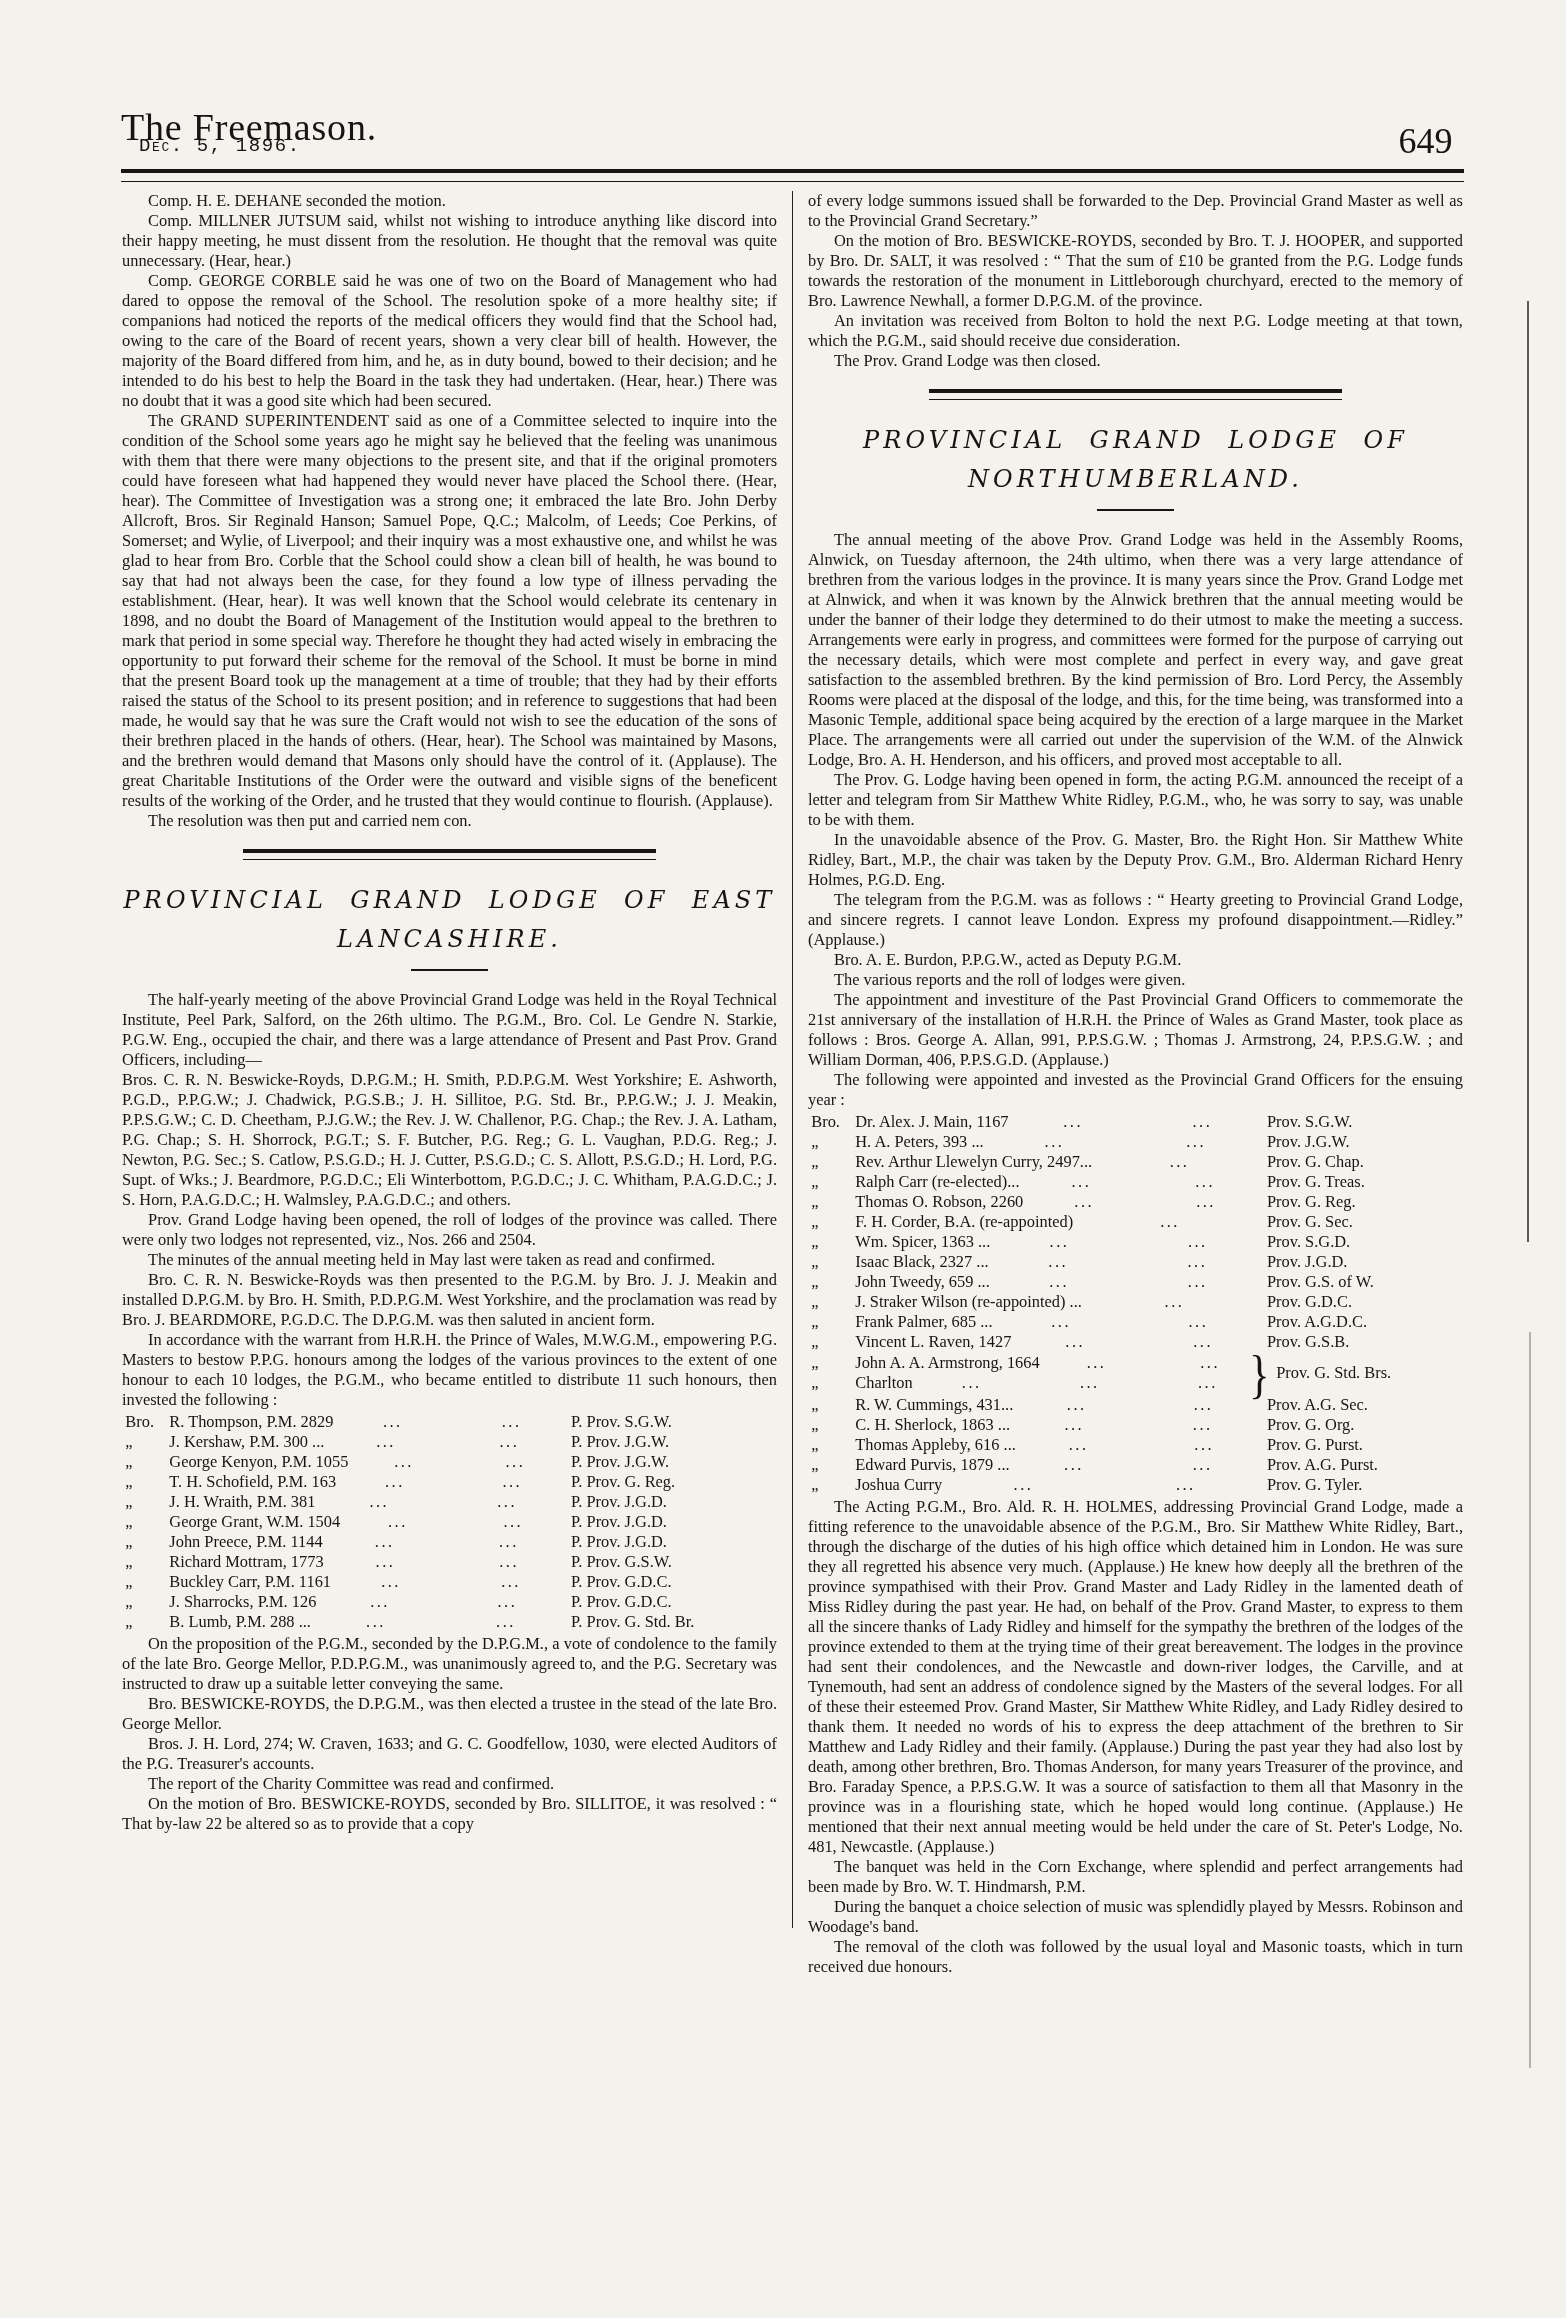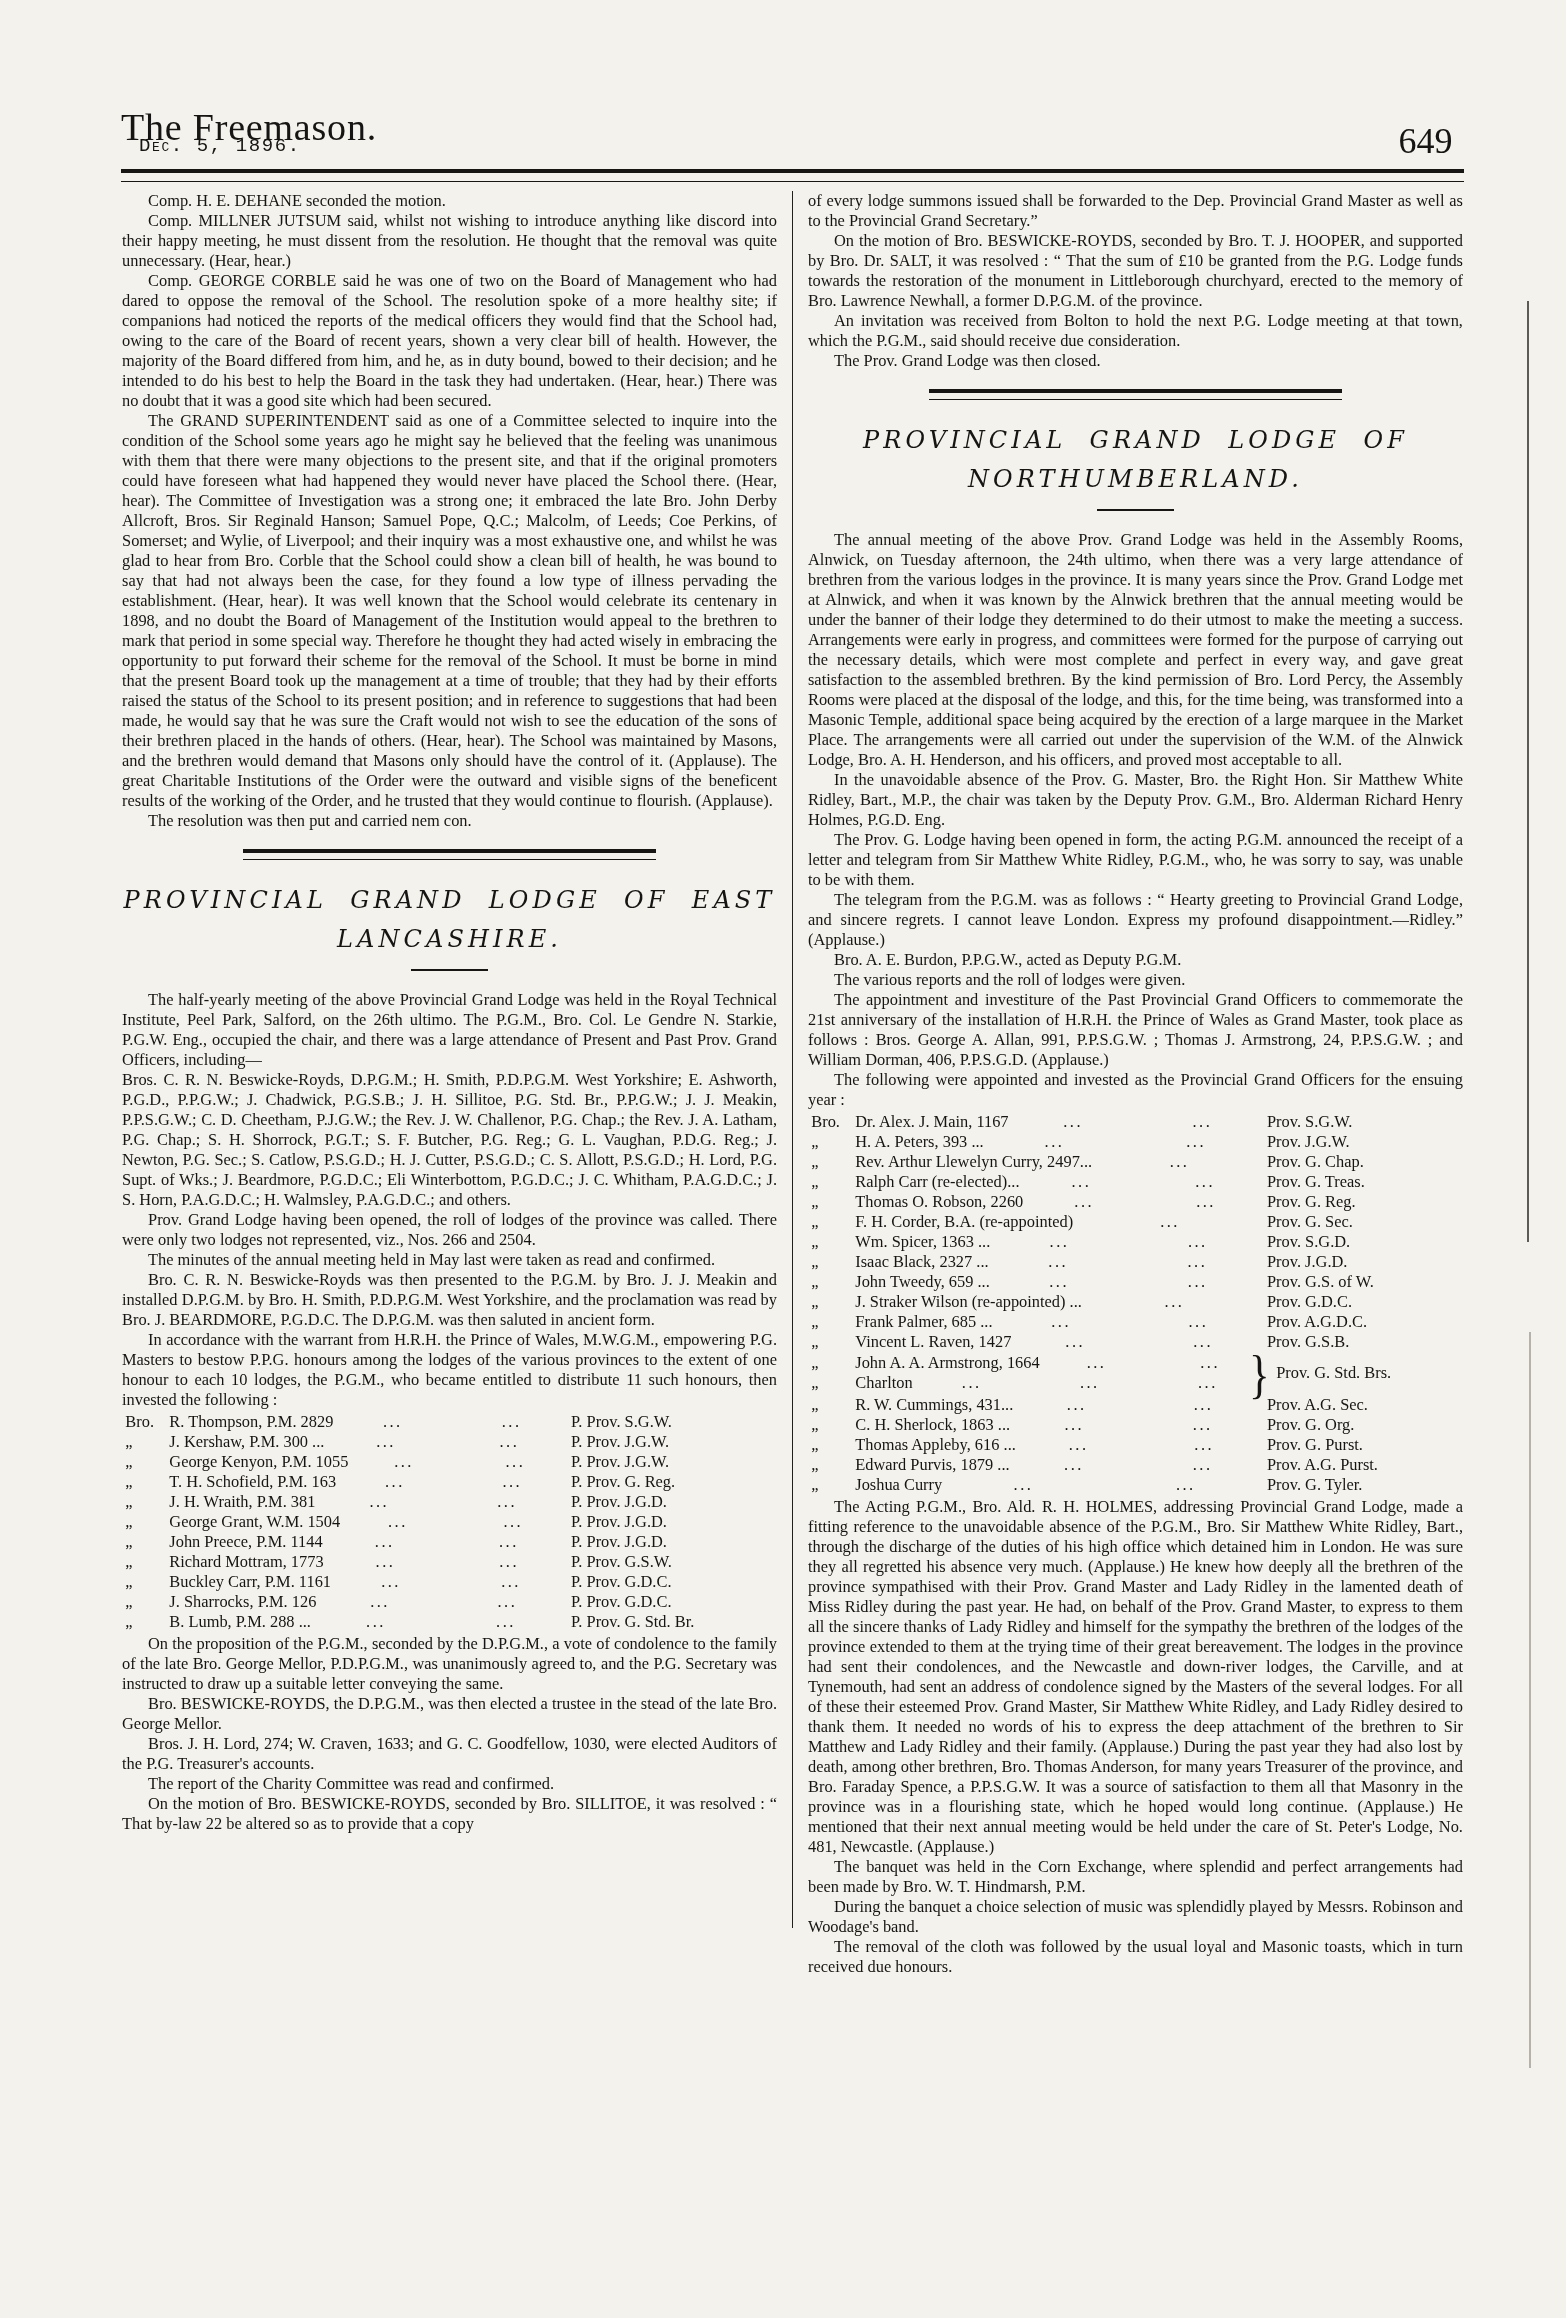--- a/index.html
+++ b/index.html
@@ -176,22 +176,22 @@
       <p>The Prov. Grand Lodge was then closed.</p>
 
       <div class="sep-rule"></div>
       <div class="article-heading">
         <div>PROVINCIAL GRAND LODGE OF</div>
         <div>NORTHUMBERLAND.</div>
       </div>
       <div class="heading-rule"></div>
 
       <p>The annual meeting of the above Prov. Grand Lodge was held in the Assembly Rooms, Alnwick, on Tuesday afternoon, the 24th ultimo, when there was a very large attendance of brethren from the various lodges in the province. It is many years since the Prov. Grand Lodge met at Alnwick, and when it was known by the Alnwick brethren that the annual meeting would be under the banner of their lodge they determined to do their utmost to make the meeting a success. Arrangements were early in progress, and committees were formed for the purpose of carrying out the necessary details, which were most complete and perfect in every way, and gave great satisfaction to the assembled brethren. By the kind permission of Bro. Lord Percy, the Assembly Rooms were placed at the disposal of the lodge, and this, for the time being, was transformed into a Masonic Temple, additional space being acquired by the erection of a large marquee in the Market Place. The arrangements were all carried out under the supervision of the W.M. of the Alnwick Lodge, Bro. A. H. Henderson, and his officers, and proved most acceptable to all.</p>
+      <p>The Prov. G. Lodge having been opened in form, the acting P.G.M. announced the receipt of a letter and telegram from Sir Matthew White Ridley, P.G.M., who, he was sorry to say, was unable to be with them.</p>
       <p>In the unavoidable absence of the Prov. G. Master, Bro. the Right Hon. Sir Matthew White Ridley, Bart., M.P., the chair was taken by the Deputy Prov. G.M., Bro. Alderman Richard Henry Holmes, P.G.D. Eng.</p>
-      <p>The Prov. G. Lodge having been opened in form, the acting P.G.M. announced the receipt of a letter and telegram from Sir Matthew White Ridley, P.G.M., who, he was sorry to say, was unable to be with them.</p>
       <p>The telegram from the P.G.M. was as follows : “ Hearty greeting to Provincial Grand Lodge, and sincere regrets. I cannot leave London. Express my profound disappointment.—Ridley.” (Applause.)</p>
       <p>Bro. A. E. Burdon, P.P.G.W., acted as Deputy P.G.M.</p>
       <p>The various reports and the roll of lodges were given.</p>
       <p>The appointment and investiture of the Past Provincial Grand Officers to commemorate the 21st anniversary of the installation of H.R.H. the Prince of Wales as Grand Master, took place as follows : Bros. George A. Allan, 991, P.P.S.G.W. ; Thomas J. Armstrong, 24, P.P.S.G.W. ; and William Dorman, 406, P.P.S.G.D. (Applause.)</p>
       <p>The following were appointed and invested as the Provincial Grand Officers for the ensuing year :</p>
 
       <div class="officer-table right-officers">
         <div class="orow">
             <span class="opre">Bro.</span>
             <span class="oname">Dr. Alex. J. Main, 1167</span>

